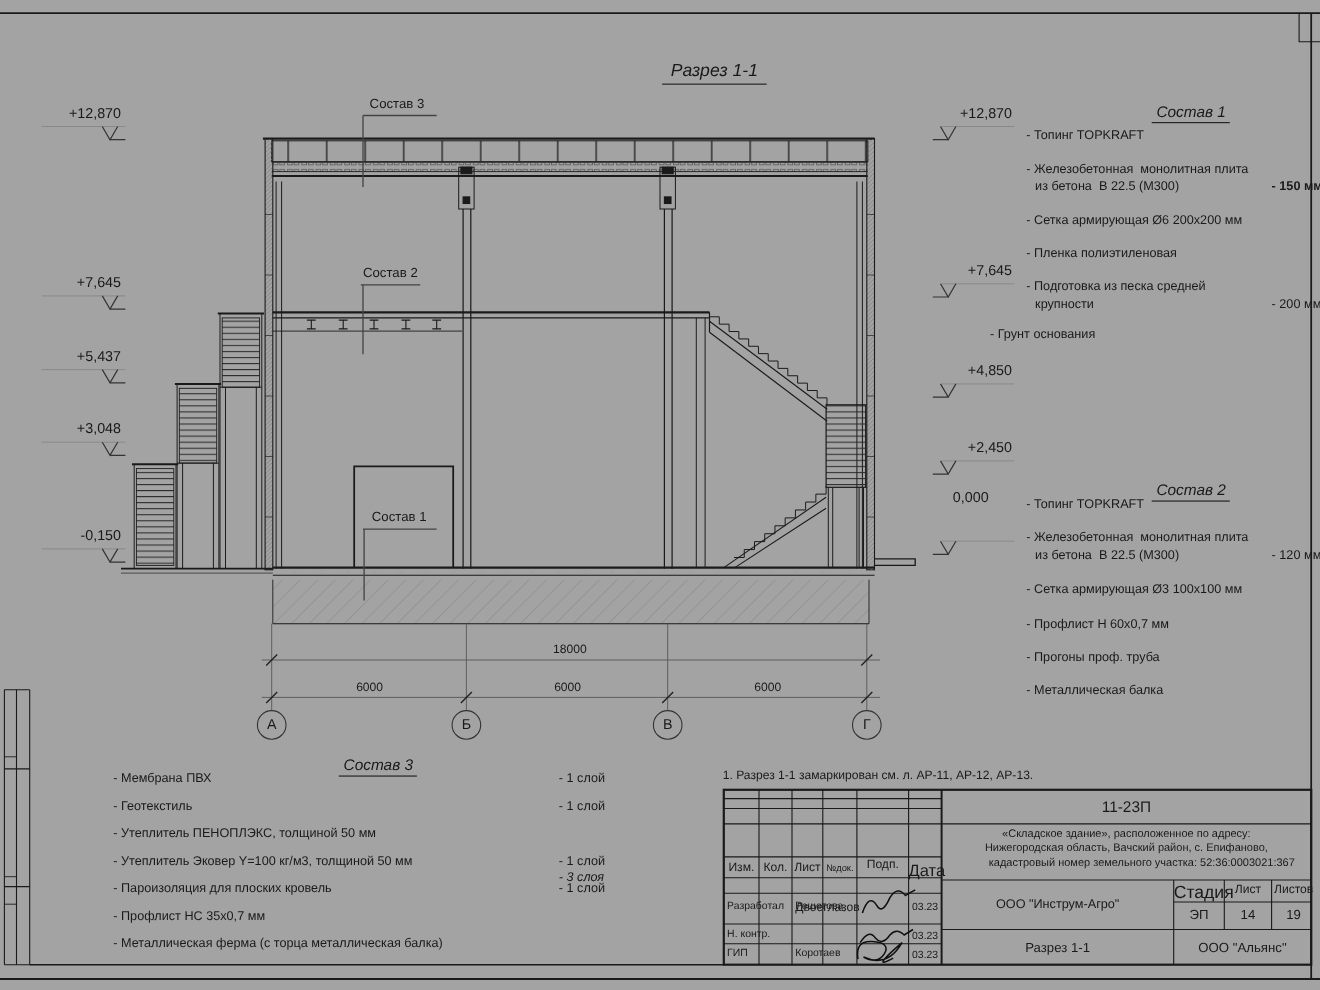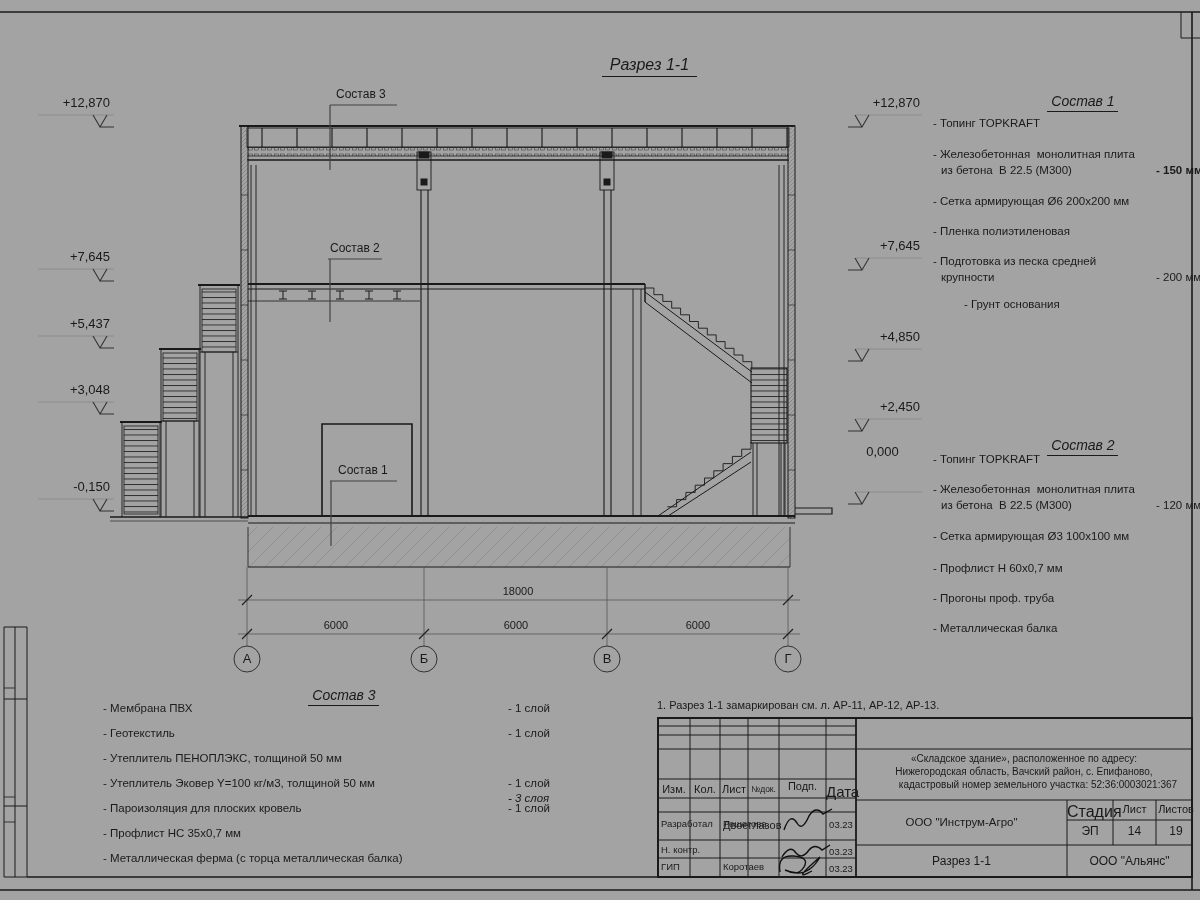--- a/index.html
+++ b/index.html
@@ -230,21 +230,21 @@
 <div class="t c hd" style="left:1004px;top:77px;width:150px;">
   <span>Состав 1</span>
 </div>
 <div class="t li" style="left:933px;top:117px;">- Топинг TOPKRAFT</div>
 <div class="t li" style="left:933px;top:148px;">- Железобетонная  монолитная плита</div>
 <div class="t li" style="left:941px;top:164px;">из бетона  В 22.5 (М300)</div>
 <div class="t li" style="left:933px;top:195px;">- Сетка армирующая Ø6 200х200 мм</div>
 <div class="t li" style="left:933px;top:225px;">- Пленка полиэтиленовая</div>
 <div class="t li" style="left:933px;top:255px;">- Подготовка из песка средней</div>
 <div class="t li" style="left:941px;top:271px;">крупности</div>
-<div class="t li" style="left:964px;top:298px;">- Грунт основания</div>
+<div class="t li" style="left:900px;top:298px;">- Грунт основания</div>
 <div class="t li" style="left:1156px;top:164px;font-weight:bold;">- 150 мм</div>
 <div class="t li" style="left:1156px;top:271px;">- 200 мм</div>
 
 <div class="t c hd" style="left:1004px;top:421px;width:150px;">
   <span>Состав 2</span>
 </div>
 <div class="t li" style="left:933px;top:453px;">- Топинг TOPKRAFT</div>
 <div class="t li" style="left:933px;top:483px;">- Железобетонная  монолитная плита</div>
 <div class="t li" style="left:941px;top:499px;">из бетона  В 22.5 (М300)</div>
 <div class="t li" style="left:933px;top:530px;">- Сетка армирующая Ø3 100х100 мм</div>
@@ -264,20 +264,21 @@
 <div class="t li" style="left:103px;top:827px;">- Профлист НС 35х0,7 мм</div>
 <div class="t li" style="left:103px;top:852px;">- Металлическая ферма (с торца металлическая балка)</div>
 <div class="t li" style="left:508px;top:702px;">- 1 слой</div>
 <div class="t li" style="left:508px;top:727px;">- 1 слой</div>
 <div class="t li" style="left:508px;top:792px;font-style:italic;">- 3 слоя</div>
 <div class="t li" style="left:508px;top:777px;">- 1 слой</div>
 <div class="t li" style="left:508px;top:802px;">- 1 слой</div>
 
 <div class="t" style="left:657px;top:699px;font-size:11px;">1. Разрез 1-1 замаркирован см. л. АР-11, АР-12, АР-13.</div>
 
+<div class="t c" style="left:856px;top:725px;width:336px;font-size:14px;">11-23П</div>
 <div class="t c tb" style="left:856px;top:753px;width:336px;">«Складское здание», расположенное по адресу:</div>
 <div class="t c tb" style="left:856px;top:766px;width:336px;">Нижегородская область, Вачский район, с. Епифаново,</div>
 <div class="t c tb" style="left:856px;top:779px;width:364px;">кадастровый номер земельного участка: 52:36:0003021:367</div>
 <div class="t c" style="left:856px;top:816px;width:211px;font-size:11.5px;">ООО "Инструм-Агро"</div>
 <div class="t c" style="left:1067px;top:803px;width:46px;font-size:16px;">Стадия</div>
 <div class="t c" style="left:1113px;top:803px;width:43px;font-size:11px;">Лист</div>
 <div class="t c" style="left:1156px;top:803px;width:40px;font-size:11px;overflow:hidden;">Листов</div>
 <div class="t c" style="left:1067px;top:825px;width:46px;font-size:12px;">ЭП</div>
 <div class="t c" style="left:1113px;top:825px;width:43px;font-size:12px;">14</div>
 <div class="t c" style="left:1156px;top:825px;width:40px;font-size:12px;">19</div>

